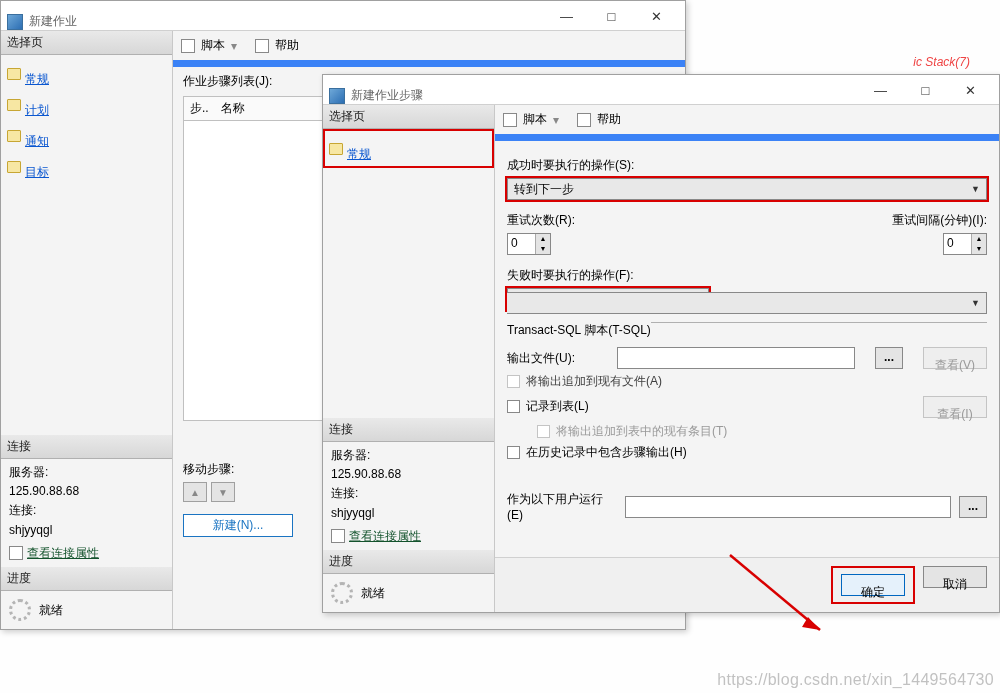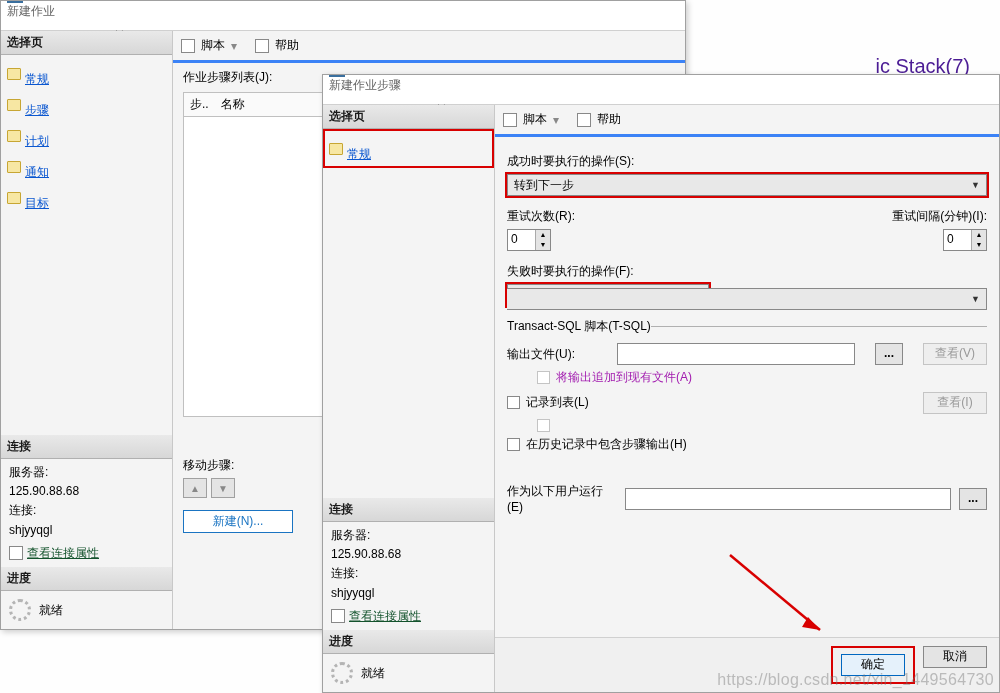--- a/index.html
+++ b/index.html
@@ -17,52 +17,51 @@
       position: absolute;
       background: #f0f0f0;
       border: 1px solid #a0a0a0;
       box-shadow: 2px 2px 6px rgba(0,0,0,0.2);
     }
     .titlebar {
       height: 30px;
       background: #fff;
       border-bottom: 1px solid #d0d0d0;
       display: flex;
-      align-items: flex-start;
+      align-items: flex-end;
       padding: 0 6px;
-      flex-direction: column;
     }
     .titleicon {
       width: 16px; height: 16px;
       background: linear-gradient(135deg,#6ea8d8,#2c6eb3);
       border: 1px solid #3a6f9e;
       margin-right: 6px;
     }
     .titlebar .title-text { flex: 1; color: #666; }
     .win-btns { display: flex; }
     .win-btn {
       width: 45px; height: 28px;
       display: flex; align-items: center; justify-content: center;
       color: #333; font-size: 13px;
     }
     .win1 { left: 0; top: 0; width: 686px; height: 630px; }
-    .win2 { left: 322px; top: 74px; width: 678px; height: 619px; }
+    .win2 { left: 322px; top: 74px; width: 678px; height: 539px; }
     .body-split { display: flex; height: calc(100% - 30px); }
     .leftpane {
       width: 172px;
       background: #f4f4f4;
       border-right: 1px solid #c8c8c8;
       display: flex;
       flex-direction: column;
     }
     .section-head {
       background: linear-gradient(#e9e9e9,#d7d7d7);
       border-bottom: 1px solid #b0b0b0;
       padding: 3px 6px;
-      font-weight: bold;
+      font-weight: normal;
       color: #1a1a1a;
     }
     .nav-list { padding: 3px 4px; }
     .nav-item {
       display: flex; align-items: center;
       padding: 1px 2px;
       gap: 4px;
     }
     .nav-icon {
       width: 14px; height: 12px;
@@ -85,21 +84,21 @@
     .spinner {
       width: 22px; height: 22px;
       border: 3px dotted #b4b4b4;
       border-radius: 50%;
       display: inline-block;
     }
     .mainpane { flex: 1; background: #f4f4f4; display: flex; flex-direction: column; }
     .toolbar {
       padding: 6px 8px;
       display: flex; align-items: center; gap: 6px;
-      border-bottom: 3px solid #3b82f6;
+      border-bottom: 7px solid #3b82f6;
     }
     .tb-icon {
       width: 14px; height: 14px;
       background: #fff;
       border: 1px solid #888;
       display: inline-block;
     }
     .content-area { flex: 1; padding: 6px 10px 10px 10px; }
     .list-header {
       display: flex; gap: 12px;
@@ -146,54 +145,54 @@
     .browse-btn {
       height: 22px; width: 28px;
       border: 1px solid #888; background: #e4e4e4;
       text-align: center; line-height: 18px;
       font-weight: bold;
     }
     .std-btn {
       height: 22px; min-width: 64px;
       border: 1px solid #888; background: #e4e4e4;
       text-align: center; line-height: 18px;
-      padding: 0 8px;
+      padding: 8px 8px;
     }
     .std-btn.disabled { color: #999; background: #eee; border-color: #c4c4c4; }
     .checkbox { display: flex; align-items: center; gap: 6px; margin: 4px 0; }
     .checkbox .box {
       width: 13px; height: 13px;
       border: 1px solid #888; background: #fff;
     }
     .dialog-footer {
       padding: 8px 12px;
       display: flex; justify-content: flex-end; gap: 8px;
       border-top: 1px solid #d0d0d0;
       background: #f0f0f0;
     }
     .fieldset-line {
-      display: flex; align-items: center; margin: 8px 0;
+      display: flex; margin: 8px 0;
     }
     .fieldset-line .hr { flex:1; height:1px; background:#b0b0b0; }
     .move-btn {
       width: 24px; height: 20px;
       border: 1px solid #a0a0a0; background: #e4e4e4;
       display: inline-flex; align-items: center; justify-content: center;
       font-size: 10px; color: #888;
     }
     .arrow-annot {
       position: absolute;
       left: 720px; top: 545px;
       width: 120px; height: 100px;
       pointer-events: none;
     }
     .bg-text {
       position: absolute;
       right: 30px; top: 55px;
-      color: #4c1d95; font-size: 20px;
+      color: #ef4444; font-size: 12px; font-style: italic;
     }
     .watermark {
       position: absolute; right: 6px; bottom: 4px;
       color: rgba(120,120,120,0.45); font-size: 16px; letter-spacing: .3px;
     }
   </style>
 </head>
 <body>
 
 <div class="bg-text">ic Stack(7)</div>
@@ -208,24 +207,20 @@
       <div class="win-btn">✕</div>
     </div>
   </div>
   <div class="body-split">
     <div class="leftpane">
       <div class="section-head">选择页</div>
       <div class="nav-list">
         <div class="nav-item">
             <span class="nav-icon"></span>
             <a>常规</a>
-          </div>
-        <div class="nav-item">
-            <span class="nav-icon"></span>
-            <a>步骤</a>
           </div>
         <div class="nav-item">
             <span class="nav-icon"></span>
             <a>计划</a>
           </div>
         <div class="nav-item">
             <span class="nav-icon"></span>
             <a>通知</a>
           </div>
         <div class="nav-item">
@@ -372,33 +367,34 @@
         <div class="fieldset-line">
           <span>Transact-SQL 脚本(T-SQL)</span>
           <div class="hr"></div>
         </div>
         <div style="display:flex;align-items:center;gap:20px">
           <span style="width:90px">输出文件(U):</span>
           <div class="textin"></div>
           <div class="browse-btn">...</div>
           <div class="std-btn disabled">查看(V)</div>
         </div>
-        <div class="checkbox" style="margin-left:30px;color:#a21caf">
+        <div class="checkbox" style="color:#404040">
           <span class="box" style="border-color:#c4c4c4"></span>
           <span>将输出追加到现有文件(A)</span>
         </div>
         <div style="display:flex;align-items:center;gap:12px">
           <div class="checkbox" style="flex:1">
             <span class="box"></span>
             <span>记录到表(L)</span>
           </div>
           <div class="std-btn disabled">查看(I)</div>
         </div>
         <div class="checkbox" style="margin-left:30px;color:#999">
           <span class="box" style="border-color:#c4c4c4"></span>
+          <span>将输出追加到表中的现有条目(T)</span>
         </div>
         <div class="checkbox">
           <span class="box"></span>
           <span>在历史记录中包含步骤输出(H)</span>
         </div>
         <div style="display:flex;align-items:center;gap:8px;margin-top:30px">
           <span style="width:110px">作为以下用户运行(E)</span>
           <div class="textin"></div>
           <div class="browse-btn">...</div>
         </div>

